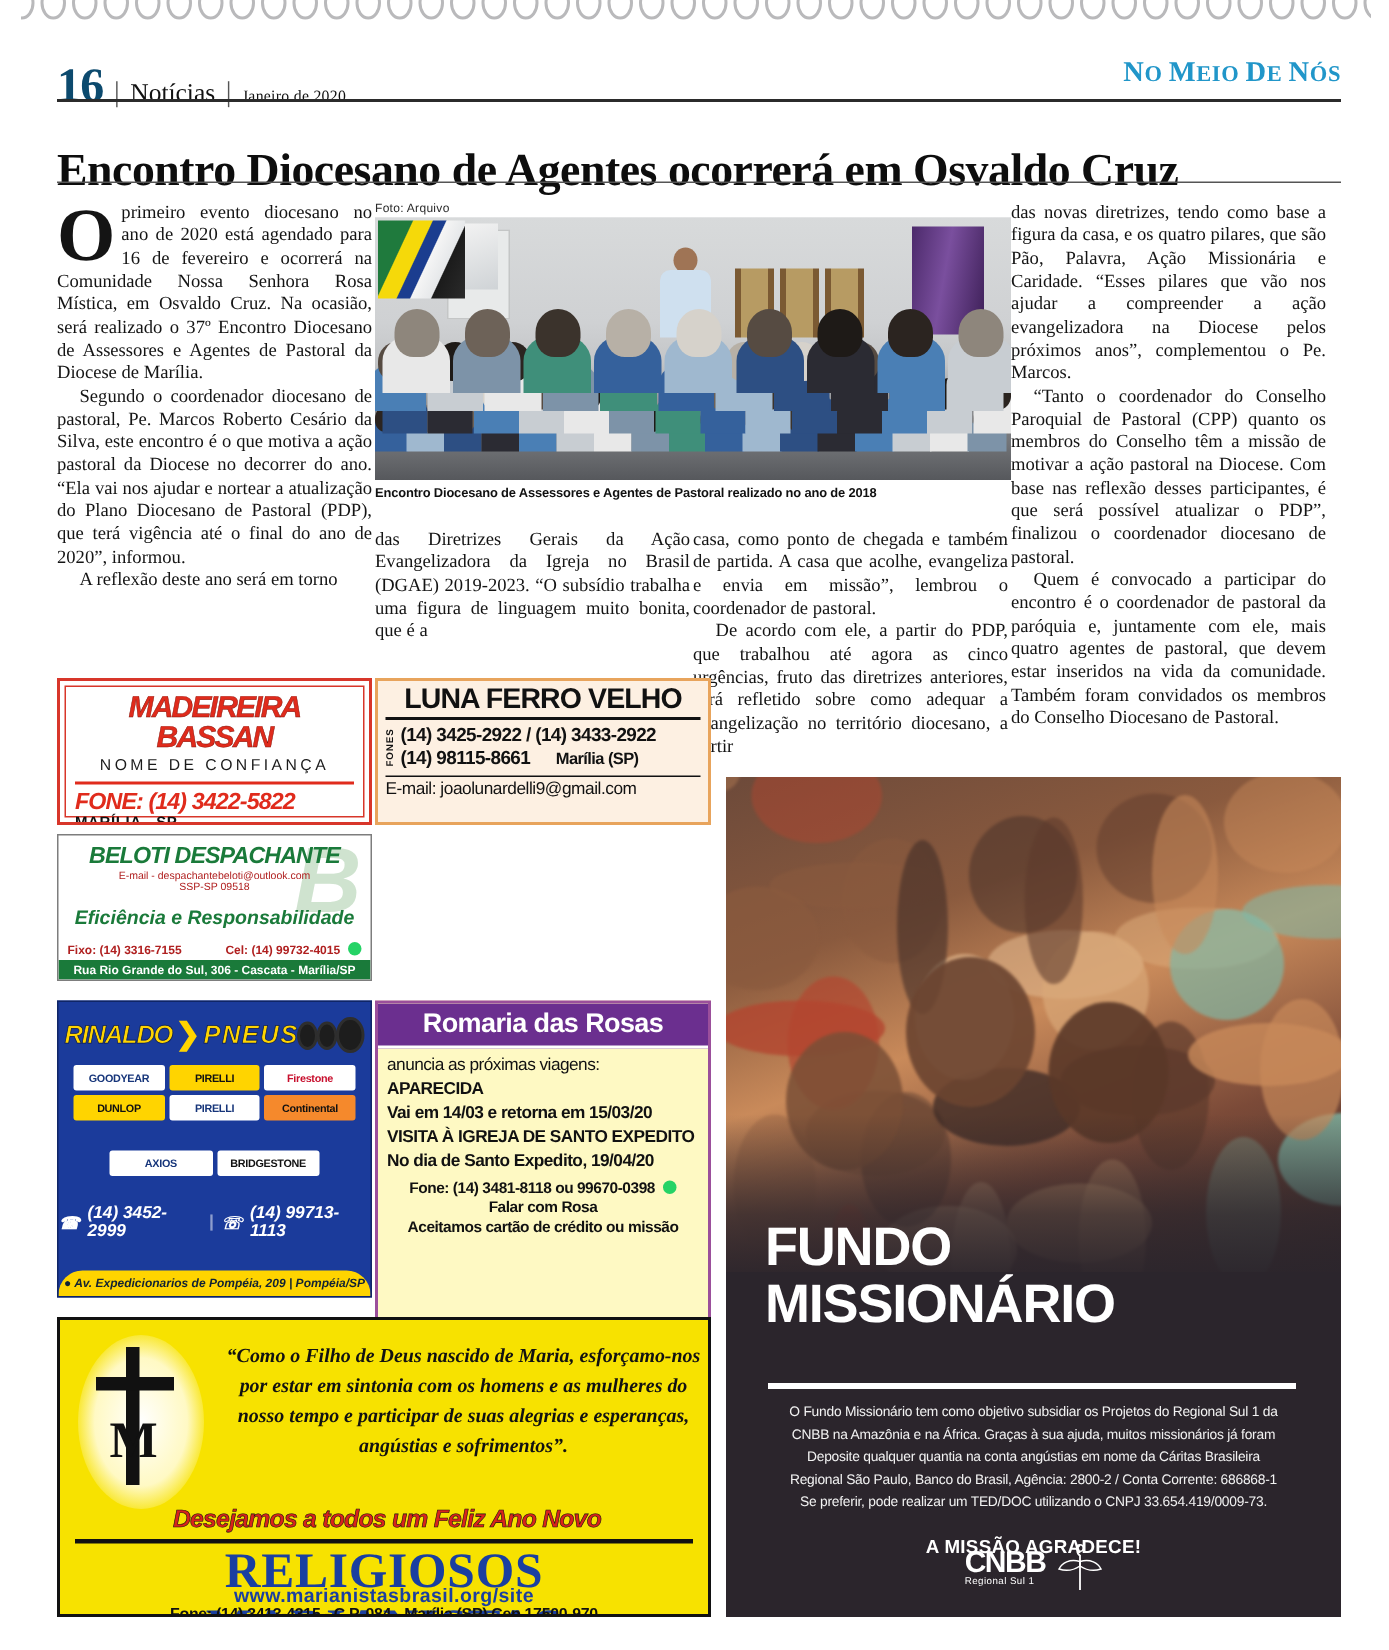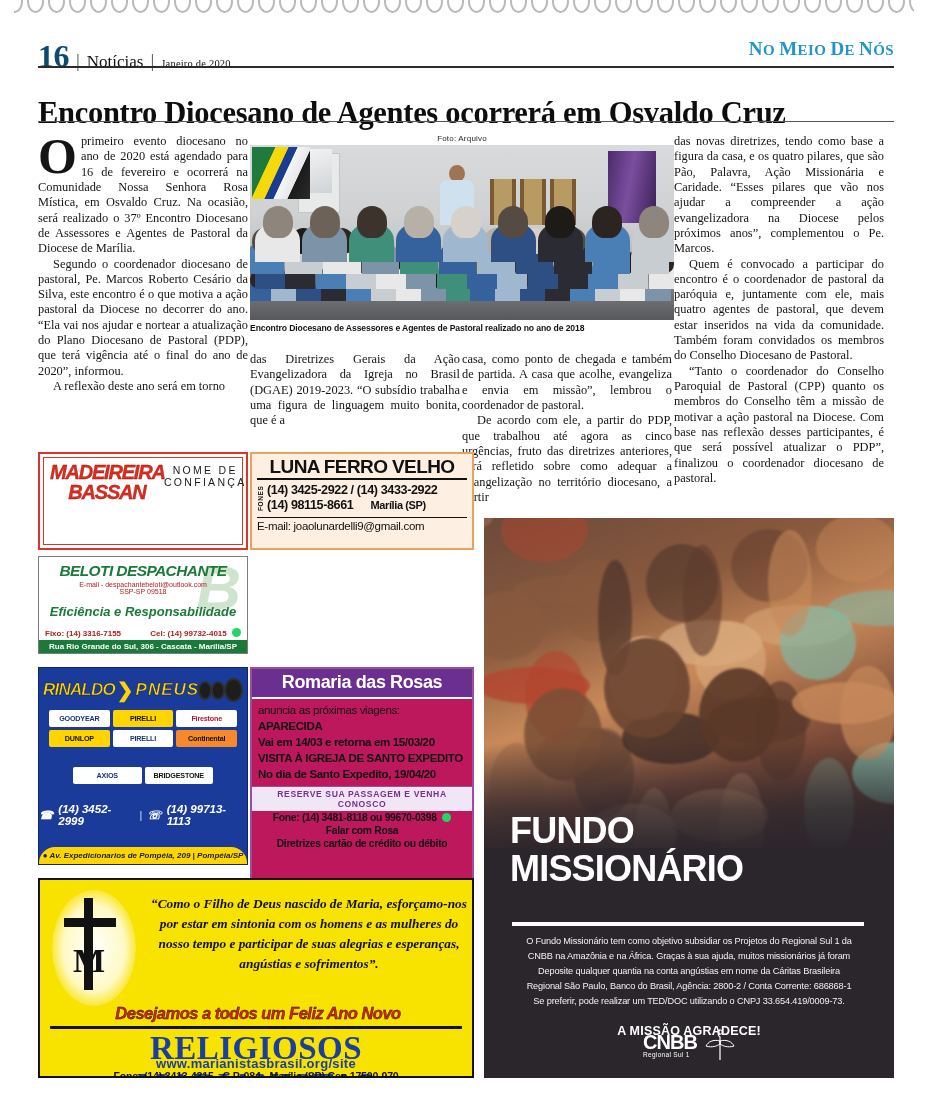--- a/index.html
+++ b/index.html
@@ -94,21 +94,21 @@
   }
 
   #col1 { left:24px; top:112px; }
   #col2 { left:236px; top:330px; }
   #col3 { left:448px; top:330px; }
   #col4 { left:660px; top:112px; }
 
   
   .photo-wrap { position:absolute; left:236px; top:112px; width:424px; }
   .photo-credit {
-    text-align:center; font-family:"Liberation Sans", sans-serif;
+    text-align:left; font-family:"Liberation Sans", sans-serif;
     font-size:8px; color:#2a2a2a; margin-bottom:2px; letter-spacing:.2px;
   }
   .photo {
     width:424px; height:175px; position:relative; overflow:hidden;
     background:linear-gradient(180deg,#cfd2d4 0%,#b9bcc0 38%,#5d6066 100%);
   }
   .ph-wall { position:absolute; inset:0; background:
      linear-gradient(180deg,#d8dadb 0%, #cfd1d3 40%, #c4c6c8 55%, #b2b4b6 62%, #8e9093 72%, #56585c 100%); }
   .ph-door { position:absolute; left:48px; top:8px; width:42px; height:60px; background:#e8eaea; border:1px solid #c4c6c6;}
   .ph-flagbar { position:absolute; left:2px; top:2px; width:58px; height:52px;
@@ -128,21 +128,21 @@
     font-family:"Liberation Sans", sans-serif;
     font-weight:bold; font-size:8.6px; color:#111; letter-spacing:-0.1px;
   }
 
   
   .ad { position:absolute; overflow:hidden; }
 
   
   #ad-bassan { left:24px; top:430px; width:210px; height:98px;
      background:#fff; border:2px solid #d8362a; padding:3px; }
-  .bassan-in { border:1px solid #d8362a; height:100%; padding:4px 6px; display:flex; flex-direction:row; }
+  .bassan-in { border:1px solid #d8362a; height:100%; padding:4px 6px; display:flex; flex-direction:column; }
   .bassan-name {
     font-family:"Liberation Sans", sans-serif; font-weight:bold; font-style:italic;
     font-size:20px; color:#e02b1c; text-align:center; letter-spacing:-1.2px;
     line-height:1; -webkit-text-stroke:0.3px #7a1008;
   }
   .bassan-sub {
     font-family:"Liberation Sans", sans-serif; font-size:10.5px; color:#1a1a1a;
     text-align:center; letter-spacing:2.3px; margin-top:2px;
   }
   .bassan-divider{ border-top:2px solid #e02b1c; margin:5px 0 4px; }
@@ -277,21 +277,21 @@
   }
   .rin-addr {
     position:absolute; left:0; bottom:0; width:100%;
     background:#ffd400; color:#123; font-family:"Liberation Sans", sans-serif;
     font-weight:bold; font-style:italic; font-size:8px; text-align:center; padding:4px 0;
     border-radius:16px 16px 0 0;
   }
 
   
   #ad-romaria { left:236px; top:645px; width:224px; height:228px;
-     background:#be185d; border:2px solid #9b4f9b; }
+     background:#fef9c3; border:2px solid #9b4f9b; }
   .rom-head {
     background:#6b2f8f; color:#fff; text-align:center;
     font-family:"Liberation Sans", sans-serif; font-weight:bold; font-size:18px;
     line-height:1.08; padding:4px 2px 5px; letter-spacing:-0.4px;
     border-bottom:2px solid #fff;
   }
   .rom-body { padding:5px 6px 2px; }
   .rom-body div {
     font-family:"Liberation Sans", sans-serif; font-weight:bold; font-size:11.5px;
     color:#111; letter-spacing:-0.35px; margin-bottom:3px; line-height:1.12;
@@ -595,22 +595,22 @@
     <p class="noind">das Diretrizes Gerais da Ação Evangelizadora da Igreja no Brasil (DGAE) 2019-2023. “O subsídio trabalha uma figura de linguagem muito bonita, que é a</p>
   </div>
 
   <div class="col" id="col3">
     <p class="noind">casa, como ponto de chegada e também de partida. A casa que acolhe, evangeliza e envia em missão”, lembrou o coordenador de pastoral.</p>
     <p>De acordo com ele, a partir do PDP, que trabalhou até agora as cinco urgências, fruto das diretrizes anteriores, será refletido sobre como adequar a evangelização no território diocesano, a partir</p>
   </div>
 
   <div class="col" id="col4">
     <p class="noind">das novas diretrizes, tendo como base a figura da casa, e os quatro pilares, que são Pão, Palavra, Ação Missionária e Caridade. “Esses pilares que vão nos ajudar a compreender a ação evangelizadora na Diocese pelos próximos anos”, complementou o Pe. Marcos.</p>
+    <p>“Tanto o coordenador do Conselho Paroquial de Pastoral (CPP) quanto os membros do Conselho têm a missão de motivar a ação pastoral na Diocese. Com base nas reflexão desses participantes, é que será possível atualizar o PDP”, finalizou o coordenador diocesano de pastoral.</p>
     <p>Quem é convocado a participar do encontro é o coordenador de pastoral da paróquia e, juntamente com ele, mais quatro agentes de pastoral, que devem estar inseridos na vida da comunidade. Também foram convidados os membros do Conselho Diocesano de Pastoral.</p>
-    <p>“Tanto o coordenador do Conselho Paroquial de Pastoral (CPP) quanto os membros do Conselho têm a missão de motivar a ação pastoral na Diocese. Com base nas reflexão desses participantes, é que será possível atualizar o PDP”, finalizou o coordenador diocesano de pastoral.</p>
   </div>
 
   <div class="ad" id="ad-bassan">
     <div class="bassan-in">
       <div class="bassan-name">MADEIREIRA BASSAN</div>
       <div class="bassan-sub">NOME DE CONFIANÇA</div>
       <div class="bassan-divider"></div>
       <div class="bassan-fone">FONE: (14) 3422-5822</div>
       <div class="bassan-city">MARÍLIA - SP</div>
     </div>
@@ -692,28 +692,27 @@
     <div class="rom-head">
       <div>Romaria das Rosas</div>
     </div>
     <div class="rom-body">
       <div class="reg">anuncia as próximas viagens:</div>
       <div>APARECIDA</div>
       <div>Vai em 14/03 e retorna em 15/03/20</div>
       <div>VISITA À IGREJA DE SANTO EXPEDITO</div>
       <div>No dia de Santo Expedito, 19/04/20</div>
     </div>
-    <div class="rom-reserve">RESERVE SUA PASSAGEM E VENHA CONOSCO</div>
     <div class="rom-foot">
       <div>
         <span>Fone: (14) 3481-8118 ou 99670-0398</span>
         <span class="wa-dot"></span>
       </div>
       <div>Falar com Rosa</div>
-      <div>Diretrizes cartão de crédito ou débito</div>
+      <div>Aceitamos cartão de crédito ou missão</div>
     </div>
   </div>
 
   <div class="ad" id="ad-mari">
     <div class="mari-glow"></div>
     <div class="mari-cross"></div>
     <div class="mari-cross-bar"></div>
     <div class="mari-m">M</div>
     <div class="mari-quote">“Como o Filho de Deus nascido de Maria, esforçamo-nos por estar em sintonia com os homens e as mulheres do nosso tempo e participar de suas alegrias e esperanças, angústias e sofrimentos”.</div>
     <div class="mari-wish">Desejamos a todos um Feliz Ano Novo</div>

